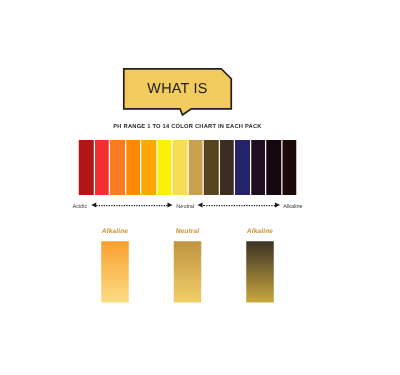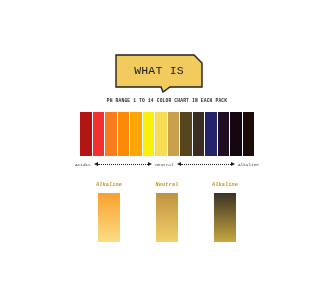--- a/index.html
+++ b/index.html
@@ -11,25 +11,24 @@
     width: 300px;
     height: 300px;
     background: #ffffff;
     font-family: "Liberation Sans", sans-serif;
     overflow: hidden;
     position: relative;
   }
 
   #poster {
     position: absolute;
-    left: 17px; top: 0;
+    left: 0; top: 0;
     width: 300px;
     height: 300px;
     background: #ffffff;
-    font-family: Liberation Mono, monospace;
   }
 
   
   .bubble-wrap {
     position: absolute;
     left: 98px;
     top: 54px;
     width: 95px;
     height: 39px;
   }

